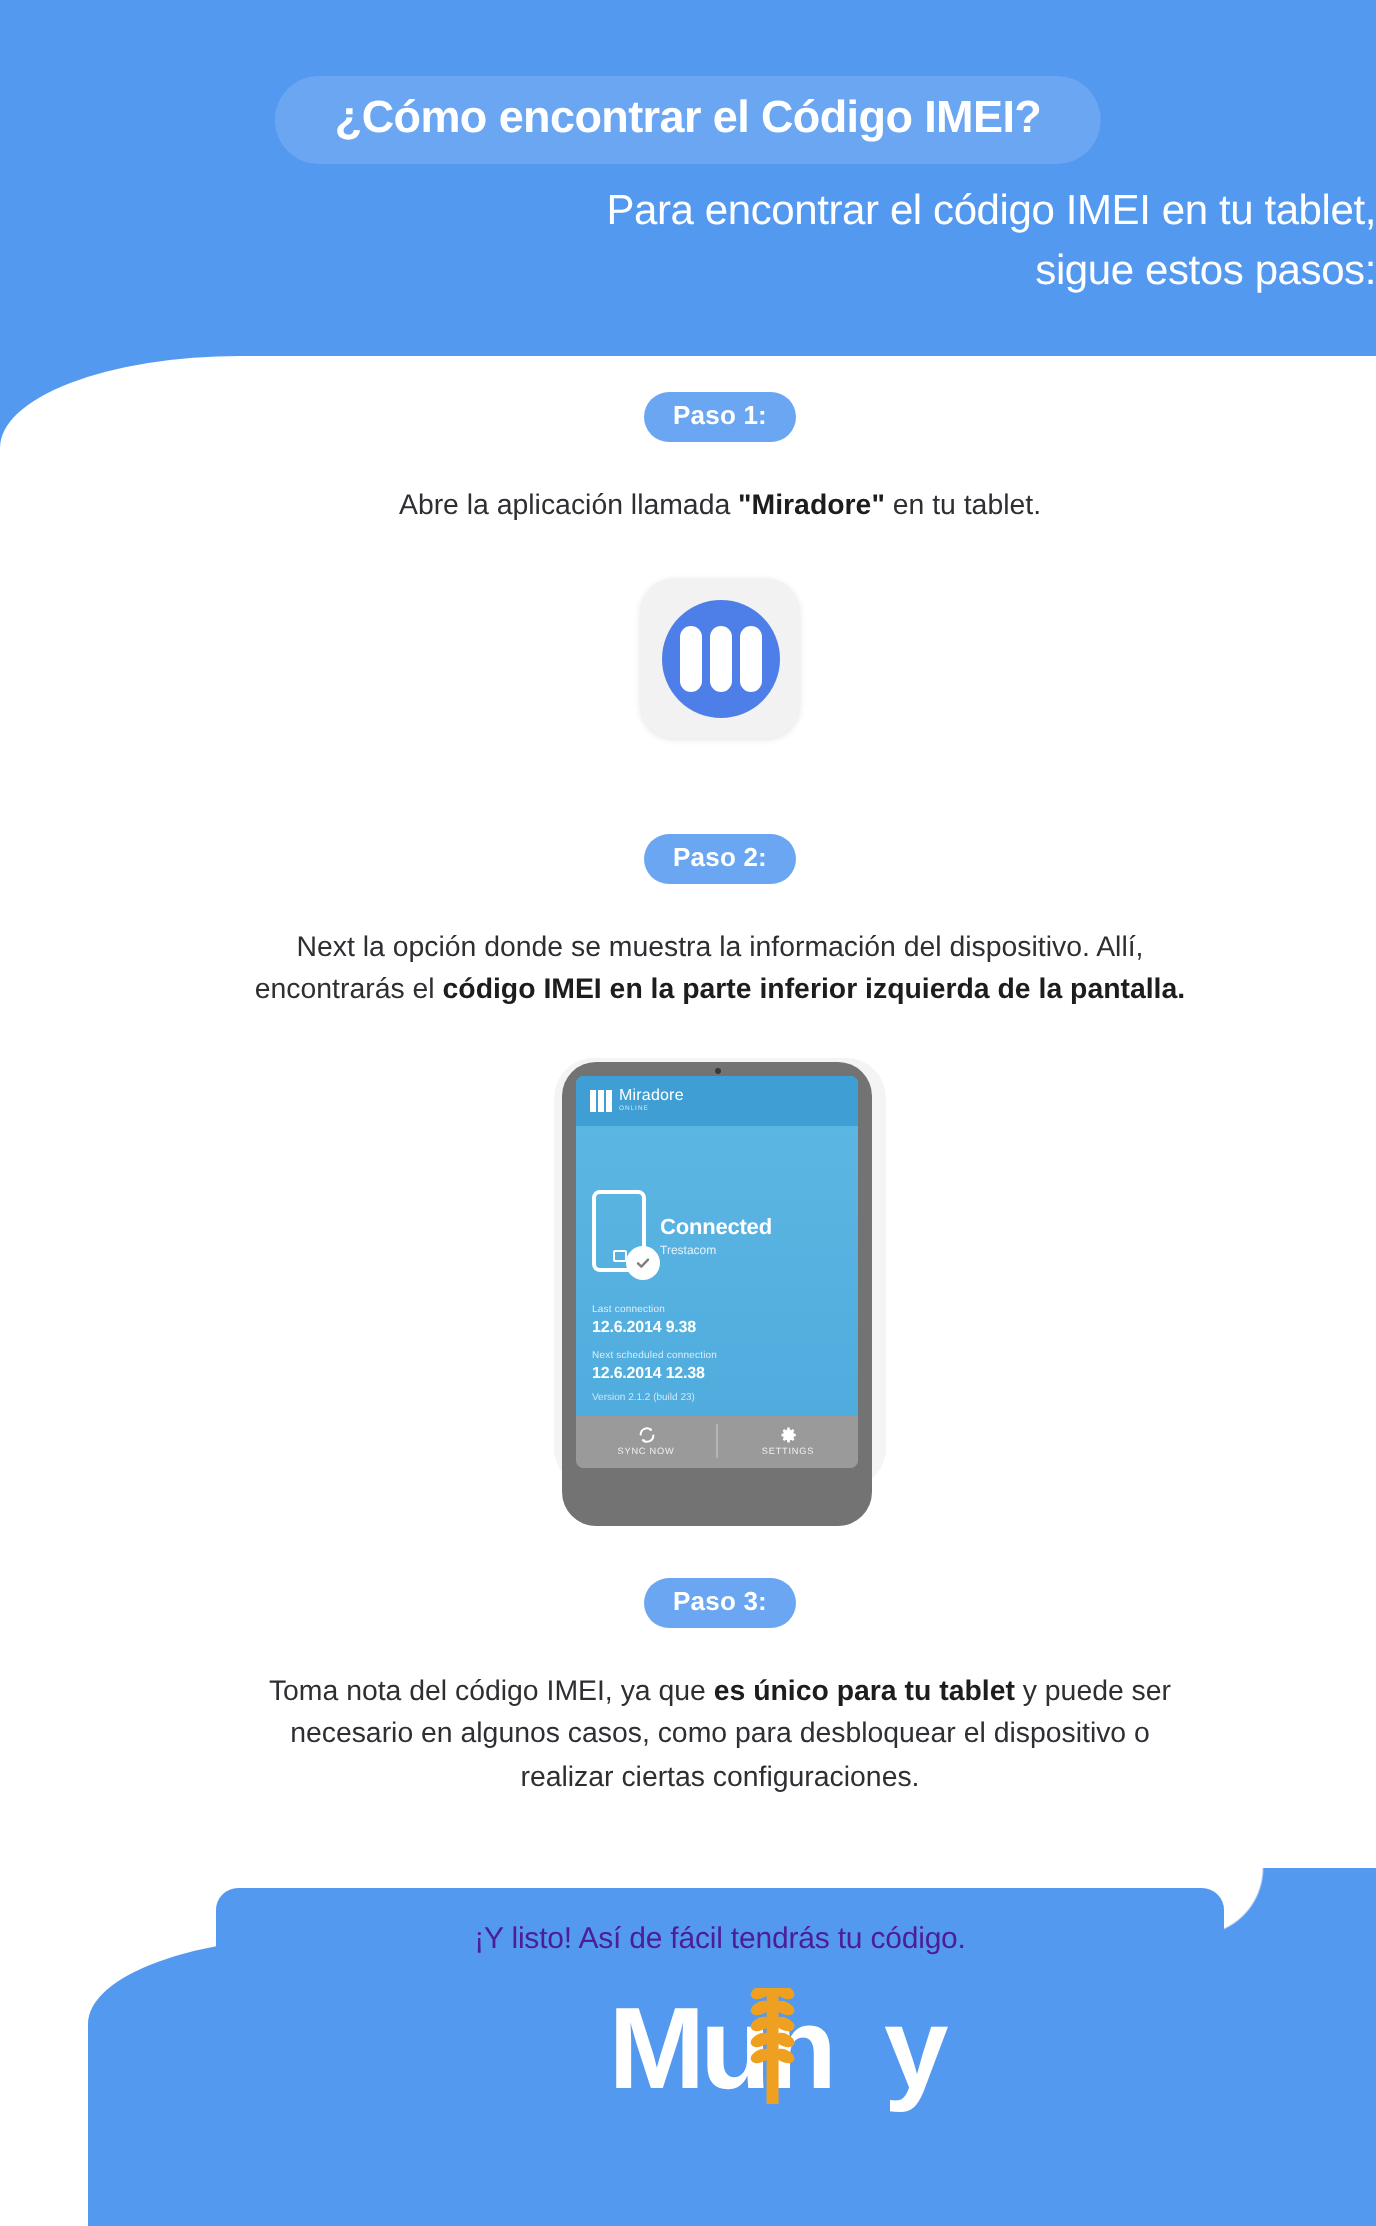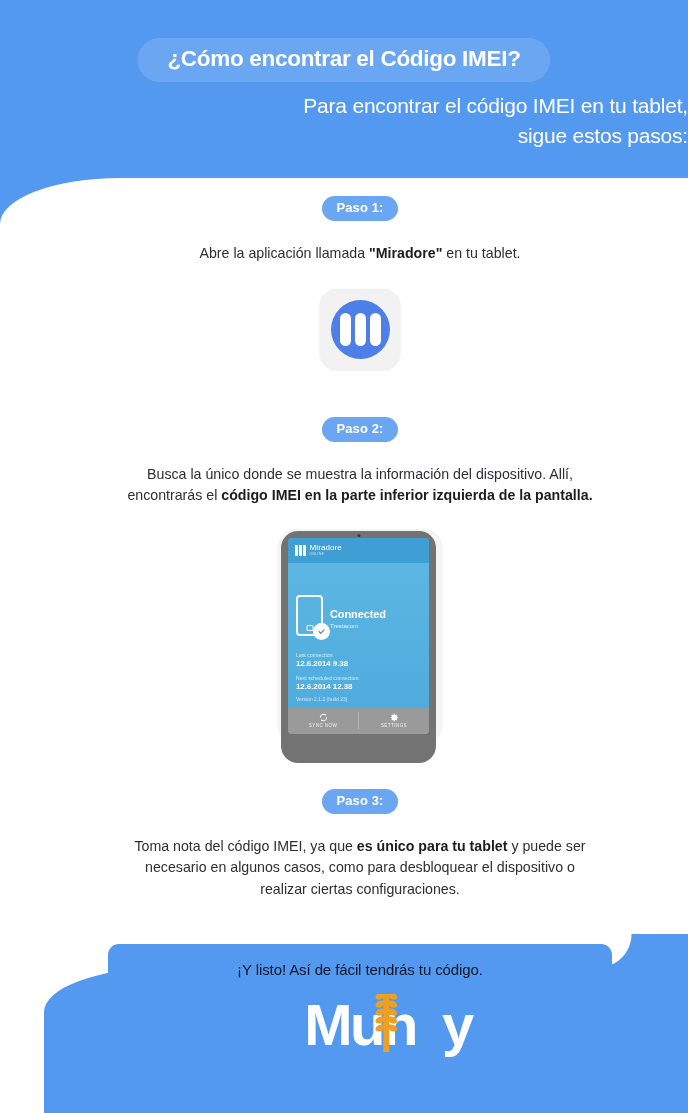--- a/index.html
+++ b/index.html
@@ -332,21 +332,21 @@
     margin: 44px auto 0 auto;
     width: 504px;
     height: 50px;
     background: #5499f0;
     border-radius: 11px;
     display: flex;
     align-items: center;
     justify-content: center;
   }
   .cta span {
-    color: #0f172a;
+    color: #4c1d95;
     font-size: 15px;
     letter-spacing: -0.1px;
   }
 
   
   .footer {
     position: absolute;
     left: 0;
     bottom: 0;
     width: 688px;
@@ -420,21 +420,21 @@
         <span class="app-icon-bar"></span>
         <span class="app-icon-bar"></span>
         <span class="app-icon-bar"></span>
       </div>
     </div>
   </div>
 
   <div class="step-badge" style="margin-top:48px">
     <span>Paso 2:</span>
   </div>
-  <div class="step-text"><span>Busca la único donde se muestra la información del dispositivo. Allí, encontrarás el </span><b>código IMEI en la parte inferior izquierda de la pantalla.</b></div>
+  <div class="step-text"><span>Next la opción donde se muestra la información del dispositivo. Allí, encontrarás el </span><b>código IMEI en la parte inferior izquierda de la pantalla.</b></div>
 
   <div class="tablet-wrap">
     <div class="tablet-shadow"></div>
     <div class="tablet-body">
       <div class="tablet-cam"></div>
       <div class="tablet-screen">
 
         <div class="t-header">
           <span class="t-logo-bars">
             <i></i>

